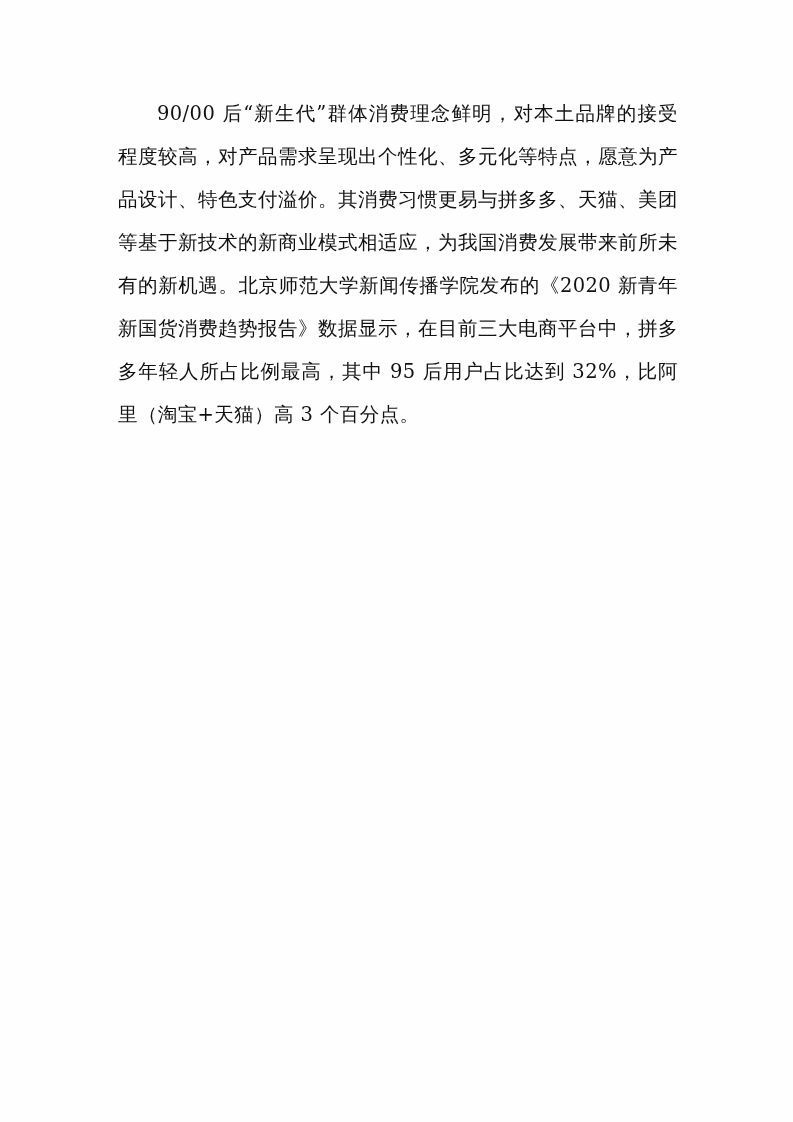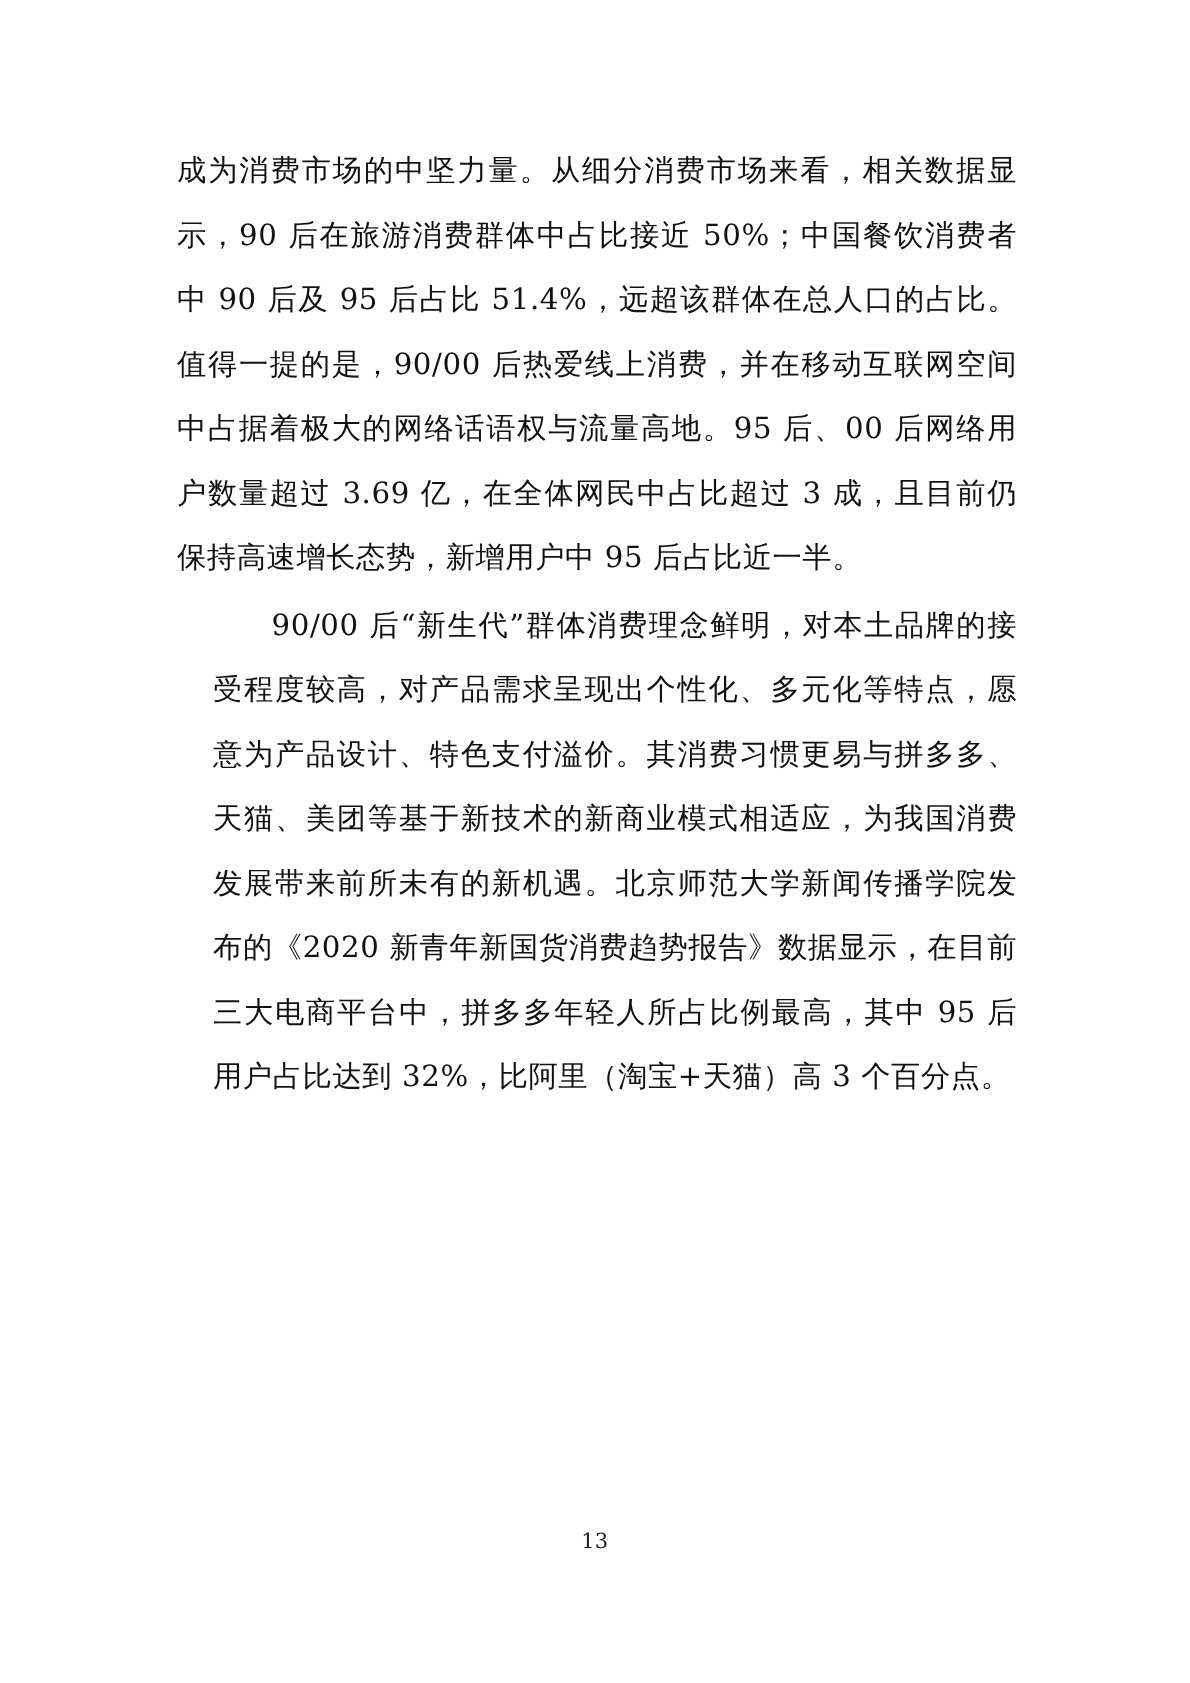--- a/index.html
+++ b/index.html
@@ -55,17 +55,15 @@
     font-size: 14px;
     color: #222222;
     font-family: "DejaVu Serif", "Liberation Serif", serif;
   }
 </style>
 </head>
 <body>
 
 <div class="page">
   <div class="content">
-    <p class="para">成为消费市场的中坚力量。从细分消费市场来看，相关数据显示，90 后在旅游消费群体中占比接近 50%；中国餐饮消费者中 90 后及 95 后占比 51.4%，远超该群体在总人口的占比。值得一提的是，90/00 后热爱线上消费，并在移动互联网空间中占据着极大的网络话语权与流量高地。95 后、00 后网络用户数量超过 3.69 亿，在全体网民中占比超过 3 成，且目前仍保持高速增长态势，新增用户中 95 后占比近一半。</p>
     <p class="para indent">90/00 后“新生代”群体消费理念鲜明，对本土品牌的接受程度较高，对产品需求呈现出个性化、多元化等特点，愿意为产品设计、特色支付溢价。其消费习惯更易与拼多多、天猫、美团等基于新技术的新商业模式相适应，为我国消费发展带来前所未有的新机遇。北京师范大学新闻传播学院发布的《2020 新青年新国货消费趋势报告》数据显示，在目前三大电商平台中，拼多多年轻人所占比例最高，其中 95 后用户占比达到 32%，比阿里（淘宝+天猫）高 3 个百分点。</p>
   </div>
-  <div class="page-number">13</div>
 </div>
 
 </body></html>

